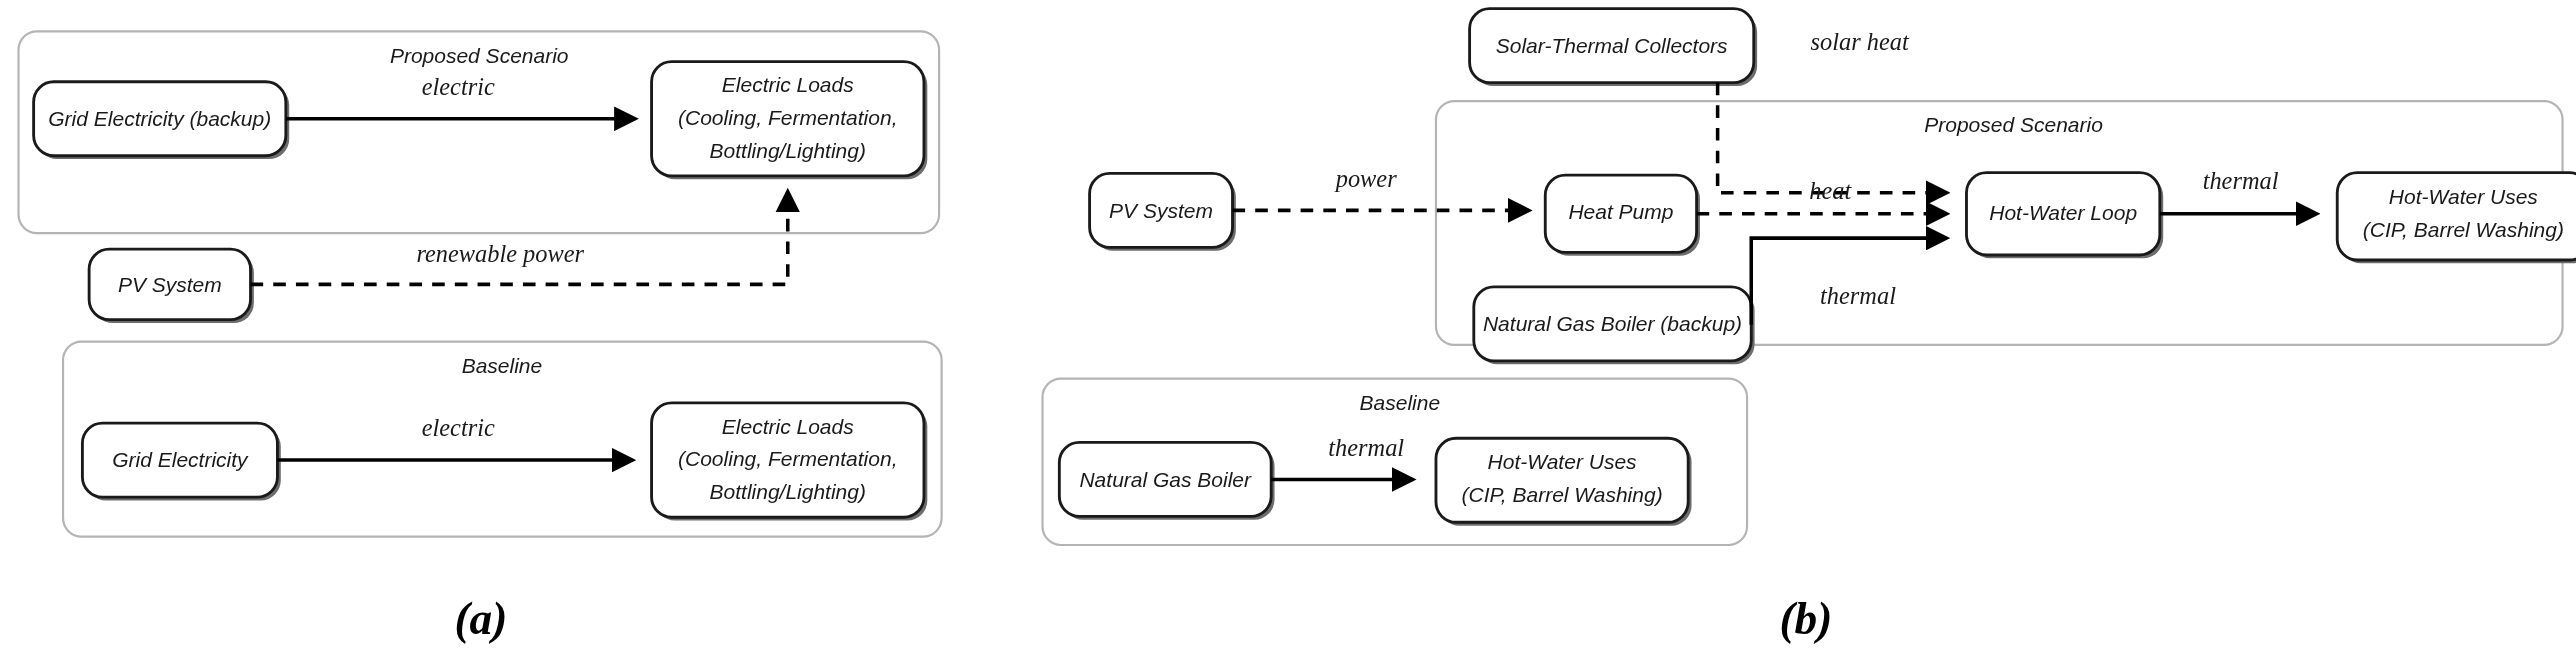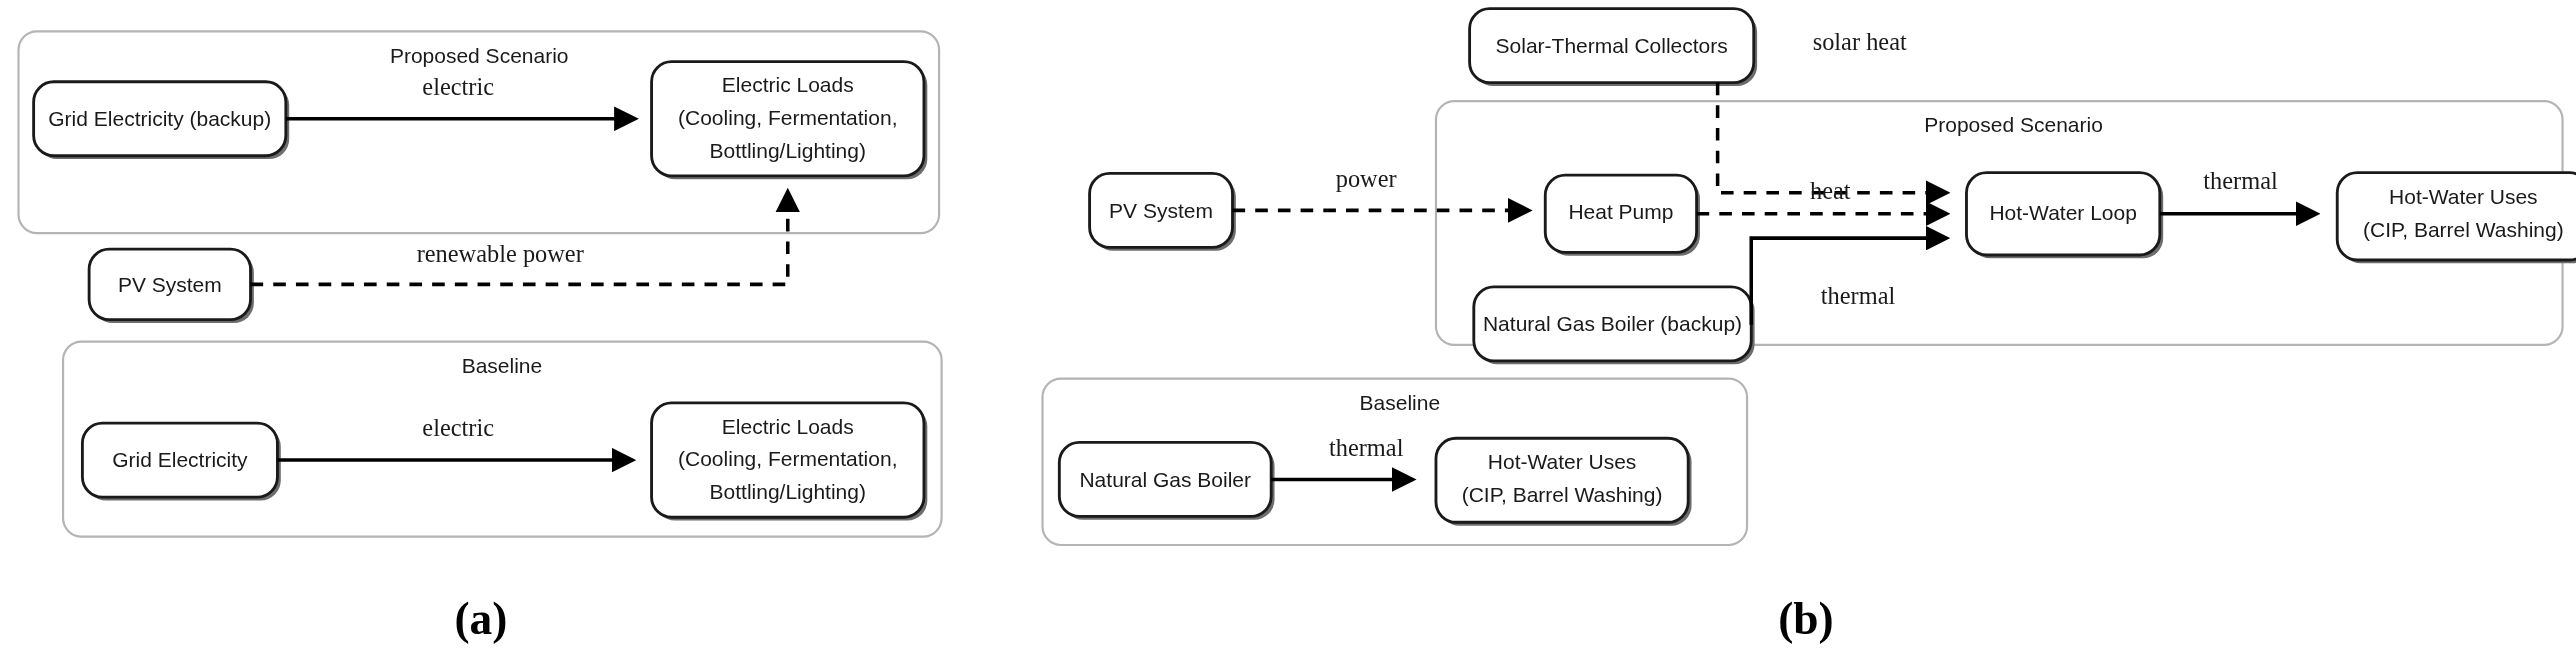--- a/index.html
+++ b/index.html
@@ -10,20 +10,21 @@
   body {
     width: 2576px;
     height: 673px;
     font-family: "Liberation Sans", sans-serif;
     overflow: hidden;
   }
   #figure {
     position: relative;
     width: 2576px;
     height: 647px;
+    font-style: italic;
   }
   svg.diagram {
     display: block;
     width: 2576px;
     height: 673px;
   }
   .grp-outline {
     fill: #ffffff;
     stroke: #b4b4b4;
     stroke-width: 2.6;

